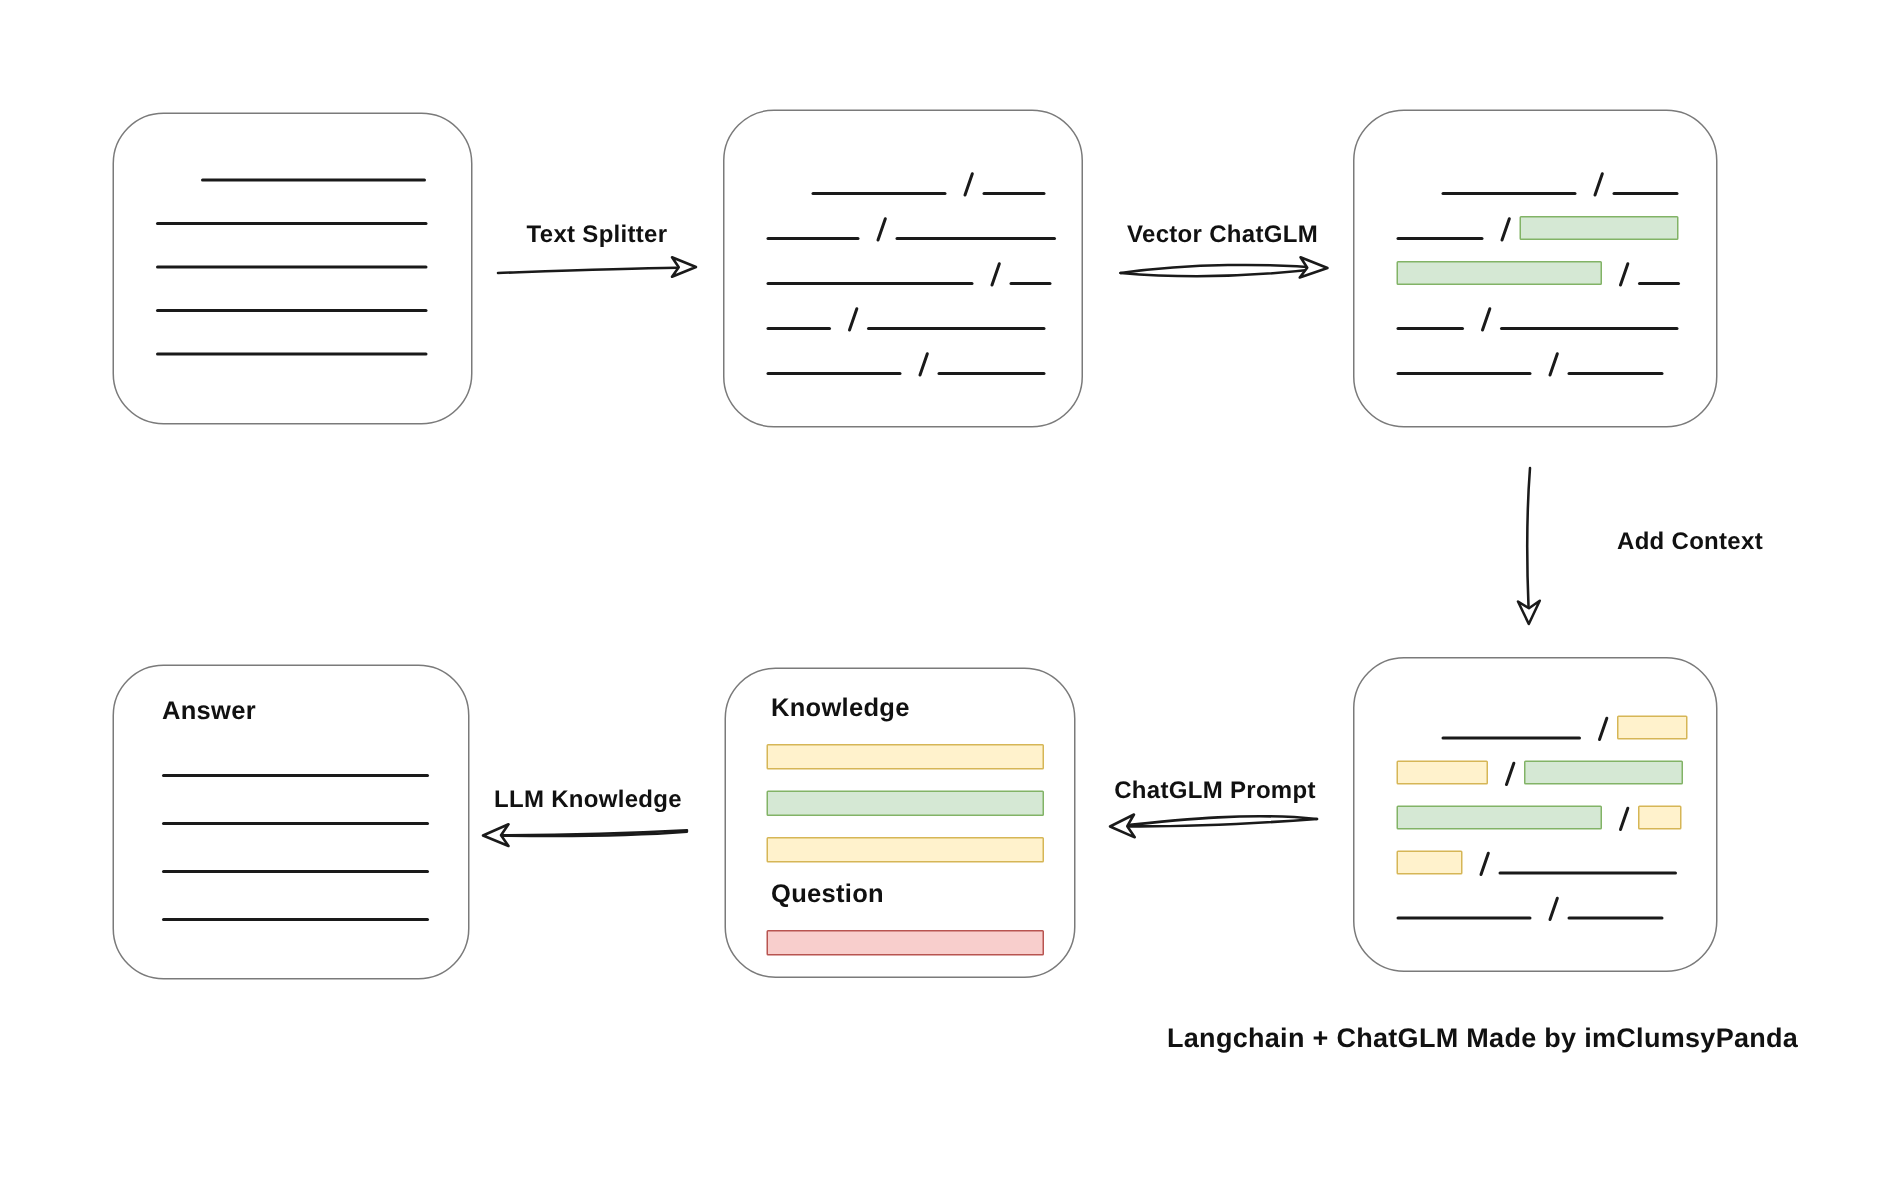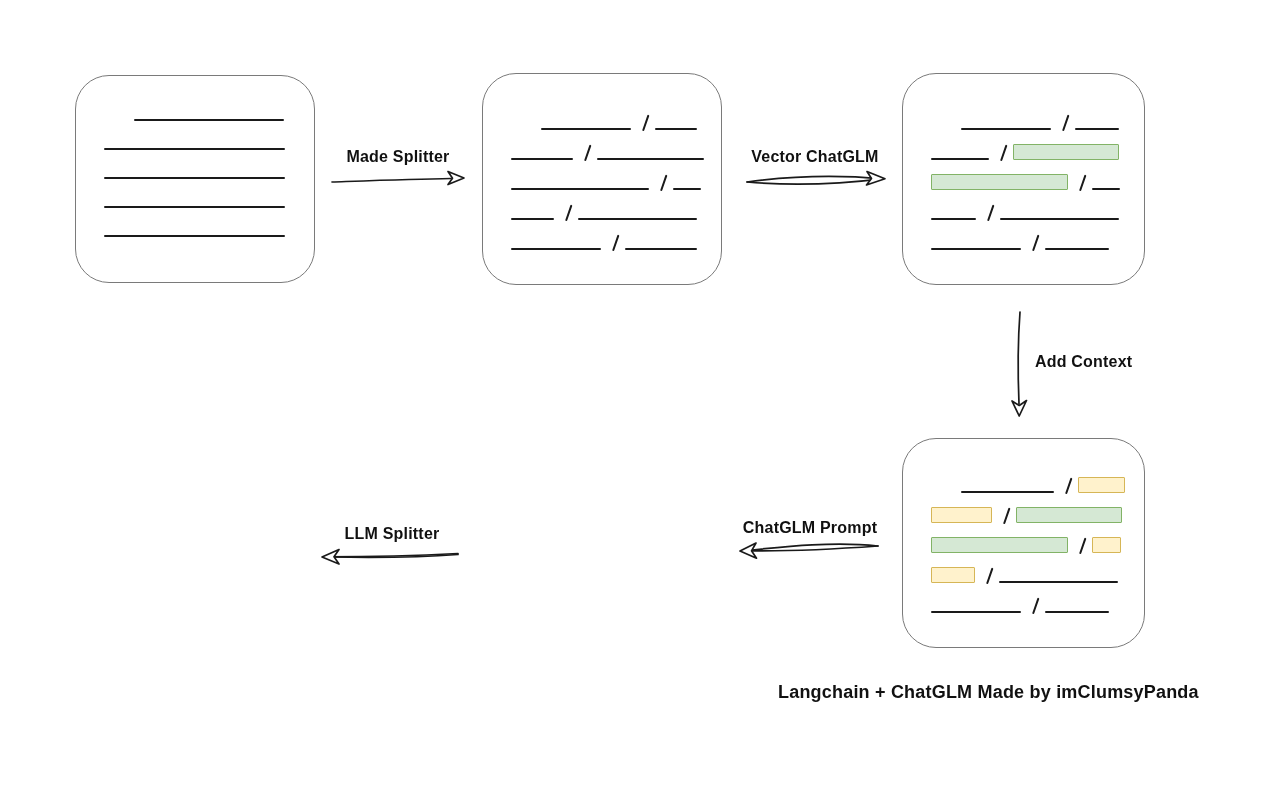--- a/index.html
+++ b/index.html
@@ -148,27 +148,52 @@
           <div class="tline" style="width: 119px;"></div>
         </div>
         <div class="row">
           <div class="tline" style="width: 90px;"></div>
           <div class="slash"></div>
           <div class="tline" style="width: 64px;"></div>
         </div>
       </div>
   </div>
 
-
-
-  <div class="alabel center" style="left:333px;top:148px;width:130px;">Made Splitter</div>
+  <div class="box" style="left:483px;top:445px;width:234px;height:207px;">
+    <div style="padding-top:16px;">
+      <div class="boxlabel" style="margin-left:30px;height:22px;">Knowledge</div>
+      <div>
+          <div class="pbar yellow" style="margin-top: 12px;"></div>
+          <div class="pbar green" style="margin-top: 14px;"></div>
+          <div class="pbar yellow" style="margin-top: 14px;"></div>
+        </div>
+      <div class="boxlabel" style="margin-left:30px;margin-top:11px;height:22px;">Question</div>
+      <div>
+          <div class="pbar red" style="margin-top: 12px;"></div>
+        </div>
+    </div>
+  </div>
+
+  <div class="box" style="left:75px;top:443px;width:238px;height:210px;">
+    <div style="padding-top:20px;">
+      <div class="boxlabel" style="margin-left:32px;height:22px;">Answer</div>
+      <div>
+          <div class="ansline"></div>
+          <div class="ansline"></div>
+          <div class="ansline"></div>
+          <div class="ansline"></div>
+        </div>
+    </div>
+  </div>
+
+  <div class="alabel center" style="left:333px;top:148px;width:130px;">Text Splitter</div>
   <div class="alabel center" style="left:745px;top:148px;width:140px;">Vector ChatGLM</div>
-  <div class="alabel" style="left:1035px;top:353px;">Add Context</div>
+  <div class="alabel" style="left:1078px;top:353px;">Add Context</div>
   <div class="alabel center" style="left:735px;top:519px;width:150px;">ChatGLM Prompt</div>
-  <div class="alabel center" style="left:323px;top:525px;width:138px;">LLM Splitter</div>
+  <div class="alabel center" style="left:323px;top:525px;width:138px;">LLM Knowledge</div>
 
   <div class="caption">Langchain + ChatGLM Made by imClumsyPanda</div>
 
   <svg id="arrow-layer" width="1262" height="792" viewBox="0 0 1262 792">
     <g stroke="#1a1a1a" stroke-width="1.7" fill="none" stroke-linecap="round" stroke-linejoin="round">
       <g>
         <path d="M332,182 C375,180.5 415,179 451,178.5"></path>
         <path d="M448,171.5 L464,178 L448,184.5 L452.5,178.2 Z" fill="#ffffff"></path>
       </g>
       <g>

